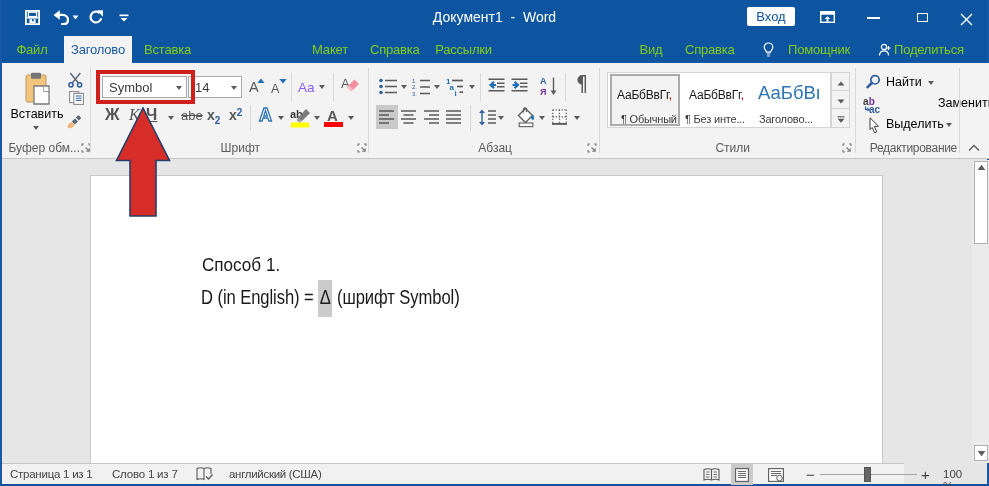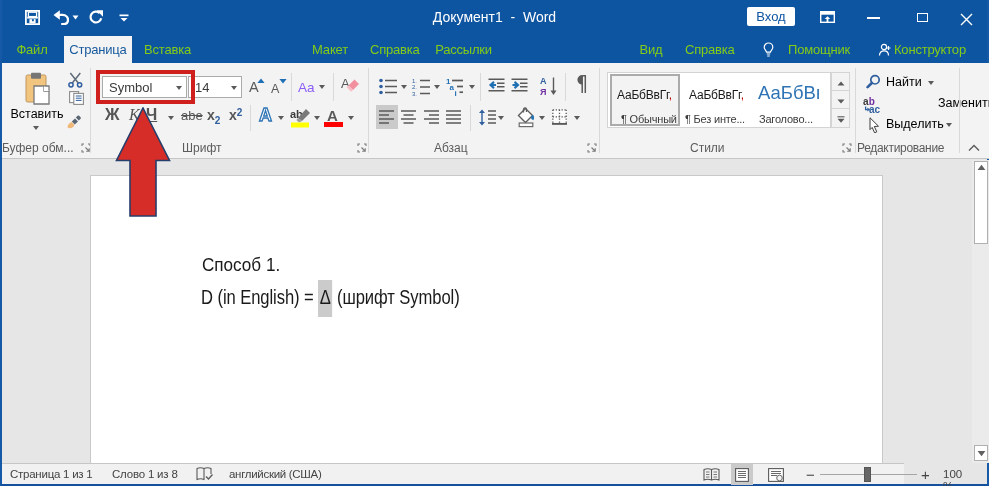--- a/index.html
+++ b/index.html
@@ -12,21 +12,21 @@
 #titlebar { position:absolute; left:0; top:0; width:100%; height:36px; background:#0e55a1; }
 #tabrow { position:absolute; left:0; top:36px; width:100%; height:27px; background:#0e55a1; }
 .tab { position:absolute; top:0; height:27px; color:#84cc16; font-size:13px; letter-spacing:-0.2px; line-height:27px; text-align:center; }
 #tab-active { position:absolute; left:62px; top:36px; width:68px; height:27px; background:#f3f3f3; color:#17599e; font-size:13px; letter-spacing:-0.2px; line-height:27px; text-align:center; }
 #title-text { position:absolute; top:0; left:0; width:100%; text-align:center; color:#fff; font-size:14px; line-height:34px; }
 #vhod { position:absolute; left:745px; top:7px; width:48px; height:19px; background:#fff; border-radius:2px; color:#0e55a1; font-size:13px; text-align:center; line-height:19px; }
 
 
 #ribbon { position:absolute; left:0; top:63px; width:987px; height:96px; background:#f3f3f3; border-bottom:1px solid #c6c6c6; }
 .gsep { position:absolute; top:5px; height:85px; width:1px; background:#d9d9d9; }
-.glabel { position:absolute; top:78px; font-size:12px; color:#5c5c5c; text-align:left; }
+.glabel { position:absolute; top:78px; font-size:12px; color:#5c5c5c; text-align:right; }
 .launcher { position:absolute; top:80px; width:10px; height:10px; }
 .ribtxt { color:#000000; font-size:12.5px; }
 .ddown { display:inline-block; width:0; height:0; border-left:3.5px solid transparent; border-right:3.5px solid transparent; border-top:4px solid #5a5a5a; vertical-align:middle; }
 
 
 .combo { position:absolute; background:#fff; border:1px solid #ababab; height:22px; font-size:13px; color:#3b3b3b; }
 .combo .arr { position:absolute; right:4px; top:9px; width:0; height:0; border-left:3.5px solid transparent; border-right:3.5px solid transparent; border-top:4px solid #5a5a5a; }
 
 
 #docarea { position:absolute; left:2px; top:160px; width:968px; height:303px; background:#e6e6e6; }
@@ -101,23 +101,23 @@
     <svg class="abs" style="left:761px;top:6px" width="11" height="16" viewBox="0 0 11 16">
       <path d="M5.5 1 A4.3 4.3 0 0 1 9.8 5.3 C9.8 7.6 7.8 8.4 7.5 10.2 H3.5 C3.2 8.4 1.2 7.6 1.2 5.3 A4.3 4.3 0 0 1 5.5 1 Z" fill="none" stroke="#fff" stroke-width="1.2"></path>
       <path d="M3.8 12 H7.2 M4.2 14 H6.8" stroke="#fff" stroke-width="1.1"></path>
     </svg>
     <div class="tab" style="left:782px;width:70px">Помощник</div>
     <svg class="abs" style="left:876px;top:7px" width="14" height="14" viewBox="0 0 14 14">
       <circle cx="6" cy="4" r="2.6" fill="none" stroke="#fff" stroke-width="1.2"></circle>
       <path d="M1.5 12.5 C1.5 9.3 3.5 7.8 6 7.8 C8.5 7.8 10.5 9.3 10.5 12.5" fill="none" stroke="#fff" stroke-width="1.2"></path>
       <path d="M10.5 3 v4 M8.5 5 h4" stroke="#fff" stroke-width="1.2"></path>
     </svg>
-    <div class="tab" style="left:892px;width:68px">Конструктор</div>
-  </div>
-  <div id="tab-active">Страница</div>
+    <div class="tab" style="left:892px;width:68px">Поделиться</div>
+  </div>
+  <div id="tab-active">Заголово</div>
   <div id="title-text">Документ1&nbsp;&nbsp;-&nbsp;&nbsp;Word</div>
   <div id="vhod">Вход</div>
   <div id="ribbon">
 
     <svg class="abs" style="left:22px;top:9px" width="28" height="34" viewBox="0 0 28 34">
       <rect x="2" y="3" width="20" height="27" rx="1.5" fill="#f2c57f" stroke="#bd9660" stroke-width="1"></rect>
       <rect x="7" y="0.8" width="10" height="6" rx="1" fill="#767676"></rect>
       <path d="M10 14 H25 V32 H10 Z" fill="#fff" stroke="#7a7a7a" stroke-width="1.3"></path>
       <path d="M20 14 V19 H25" fill="none" stroke="#7a7a7a" stroke-width="1.3"></path>
       <path d="M20 14 L25 19 H20 Z" fill="#fff"></path>
@@ -362,21 +362,21 @@
     <svg class="abs" style="left:5px;top:4px" width="9" height="7" viewBox="0 0 9 7">
         <path d="M4.5 0.8 L8.4 6 H0.6 Z" fill="#606060"></path>
       </svg>
     <div class="abs" style="left:2px;top:285px;width:14px;height:16px;background:#fff;border:1px solid #b0b0b0"></div>
     <svg class="abs" style="left:5px;top:290px" width="9" height="7" viewBox="0 0 9 7">
         <path d="M0.6 1 H8.4 L4.5 6.2 Z" fill="#606060"></path>
       </svg>
   </div>
   <div id="statusbar">
     <div class="abs" style="left:8px;top:4px;letter-spacing:-0.25px">Страница 1 из 1</div>
-    <div class="abs" style="left:110px;top:4px;letter-spacing:-0.2px">Слово 1 из 8</div>
+    <div class="abs" style="left:110px;top:4px;letter-spacing:-0.2px">Слово 1 из 7</div>
     <svg class="abs" style="left:194px;top:3px" width="17" height="15" viewBox="0 0 17 15">
       <path d="M1 1.5 Q4.5 0 8 1.5 V12.5 Q4.5 11 1 12.5 Z" fill="none" stroke="#5a5a5a" stroke-width="1.1"></path>
       <path d="M8 1.5 Q11.5 0 15 1.5 V7" fill="none" stroke="#5a5a5a" stroke-width="1.1"></path>
       <path d="M10 9.5 L12.5 12 L16.5 7.5" fill="none" stroke="#5a5a5a" stroke-width="1.3"></path>
     </svg>
     <div class="abs" style="left:227px;top:4px;letter-spacing:-0.3px">английский (США)</div>
 
     <svg class="abs" style="left:701px;top:4px" width="17" height="14" viewBox="0 0 17 14">
       <path d="M1 1.5 Q4.8 0 8.5 1.5 Q12.2 0 16 1.5 V12 Q12.2 10.5 8.5 12 Q4.8 10.5 1 12 Z" fill="none" stroke="#5a5a5a" stroke-width="1.1"></path>
       <path d="M8.5 1.5 V12" stroke="#5a5a5a" stroke-width="1.1"></path>

